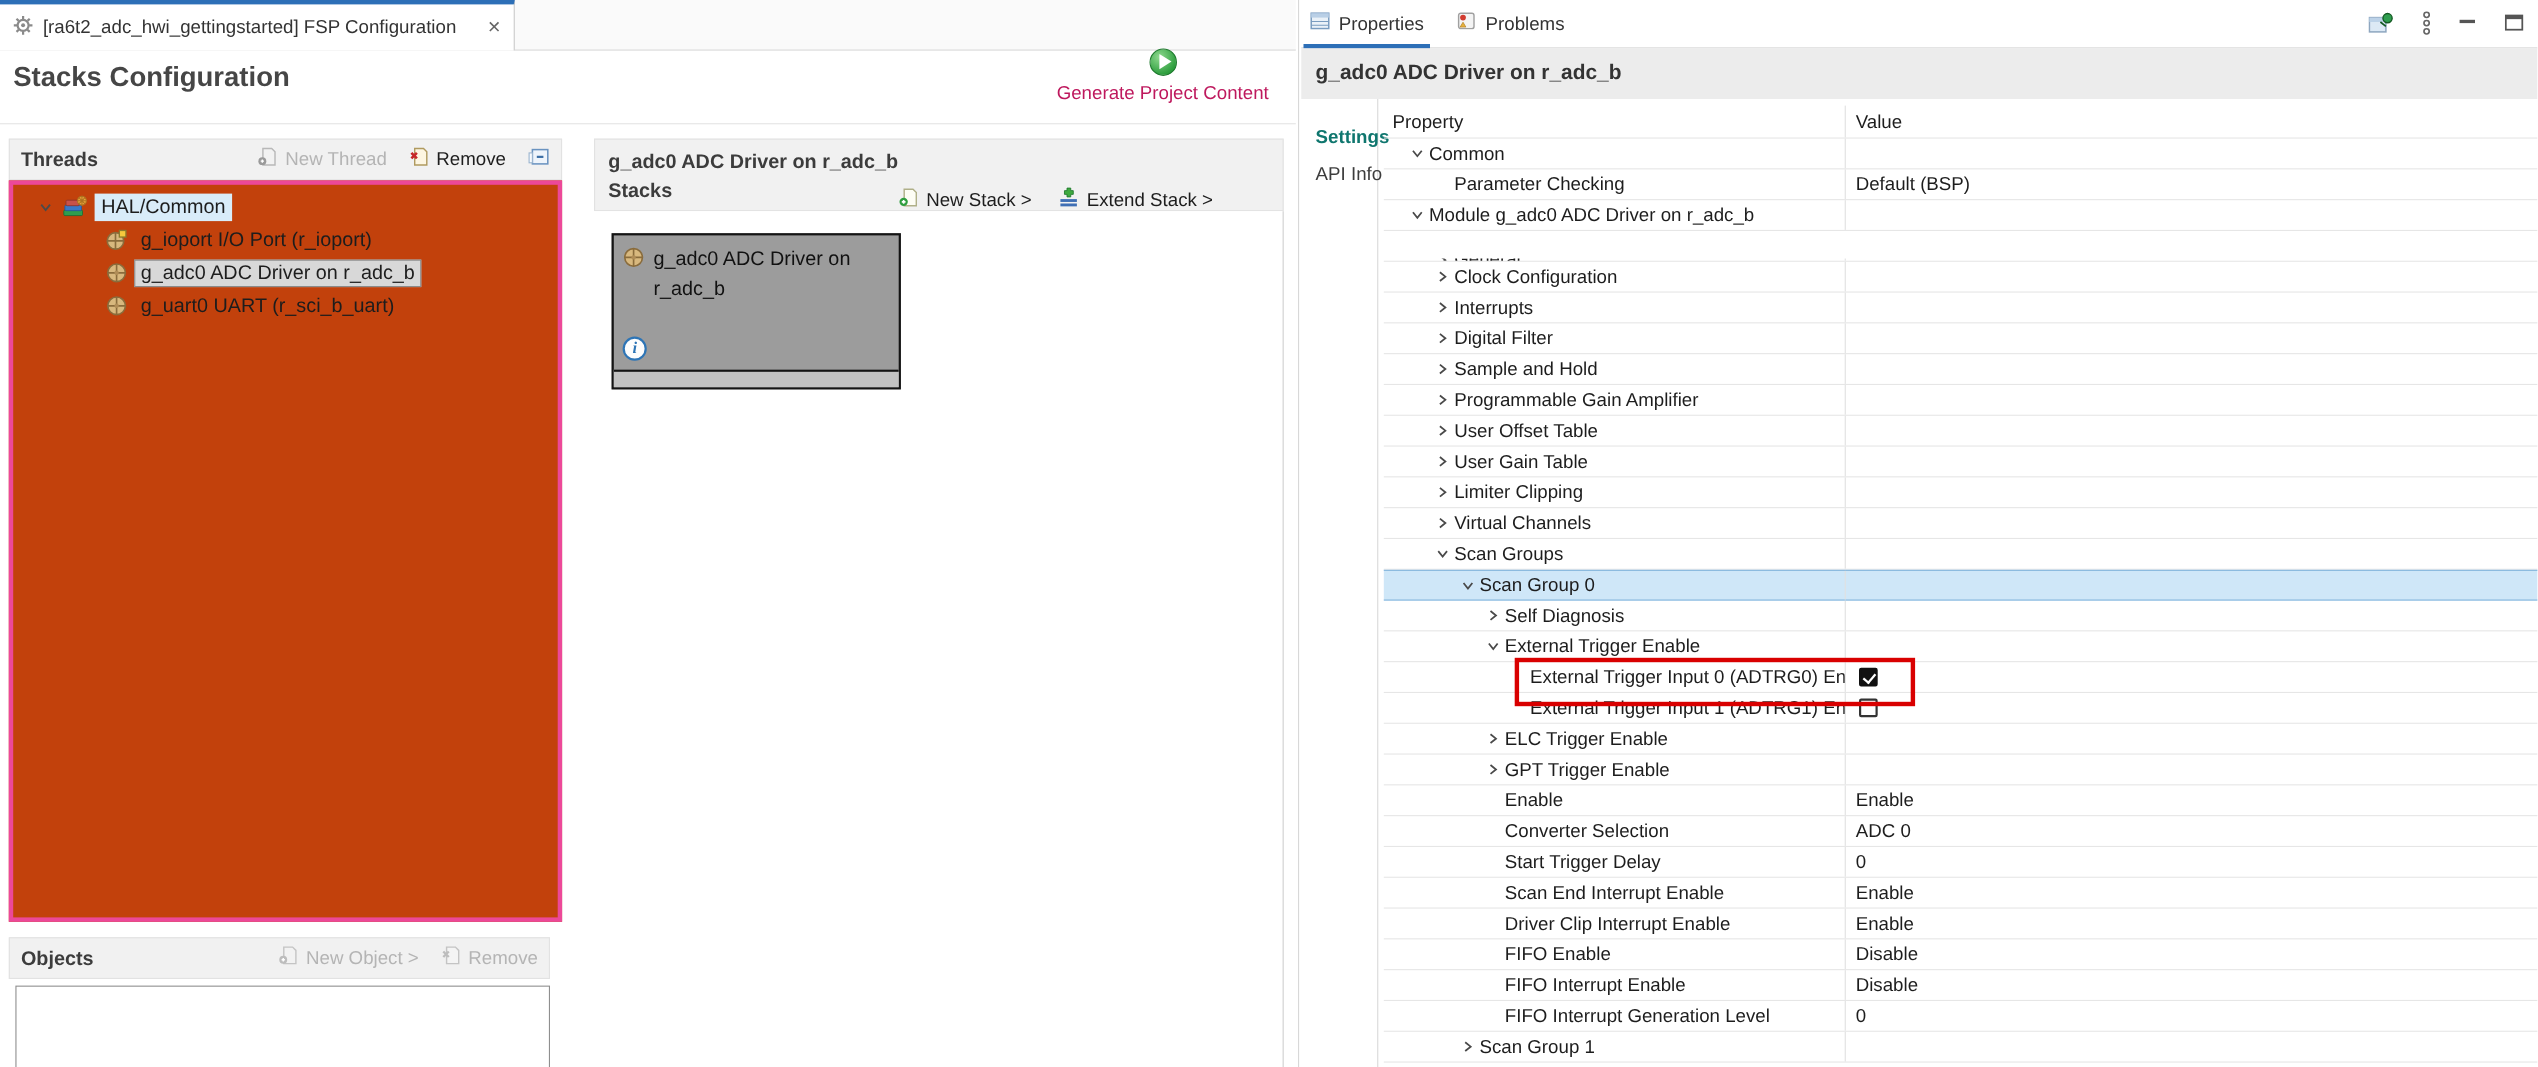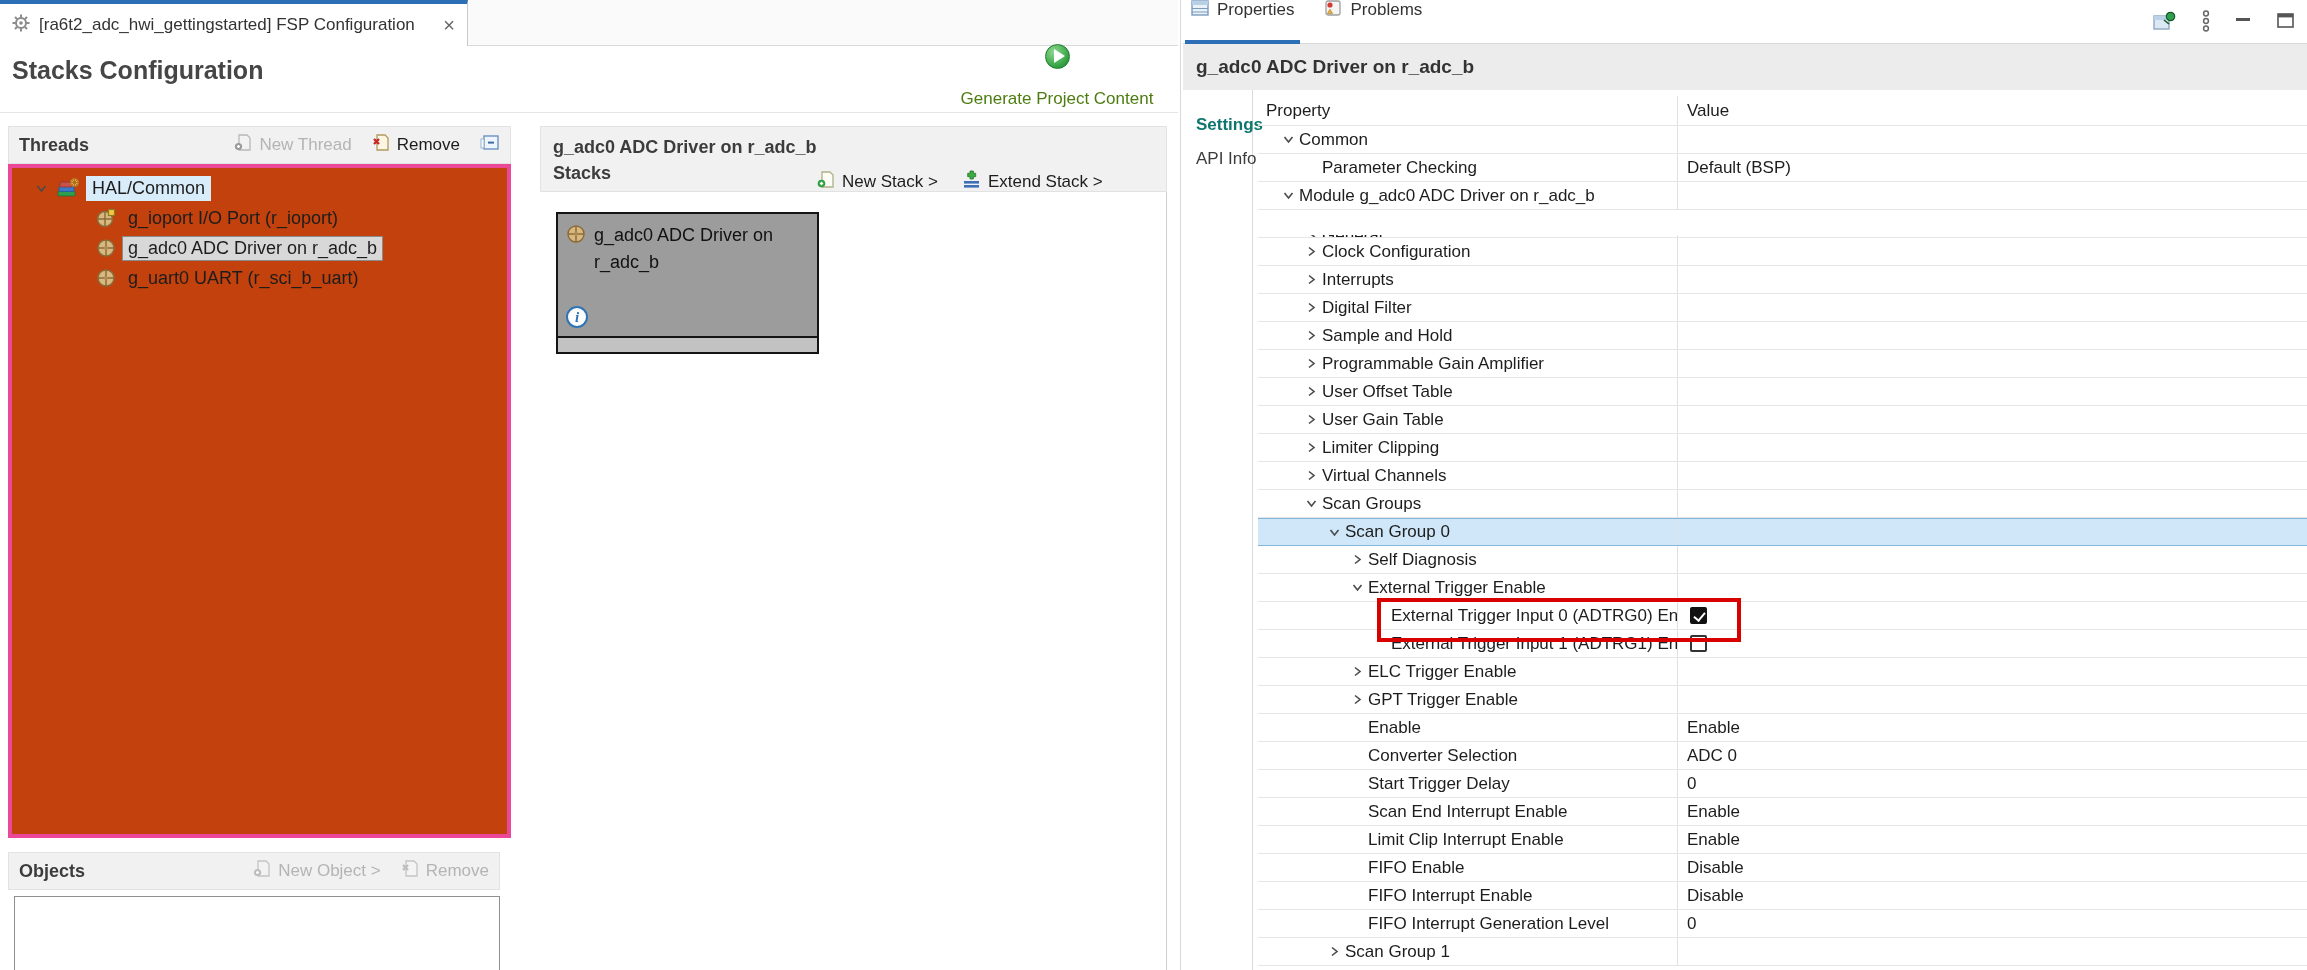--- a/index.html
+++ b/index.html
@@ -10,21 +10,21 @@
   .etab{position:absolute;left:0;top:0;height:46px;width:468px;background:#fff;border-right:1px solid #c9c9c9;
         border-top:4px solid #2d6fb7;box-sizing:border-box;display:flex;align-items:center;gap:9px;padding:0 12px;}
   .etab-title{font-size:17px;color:#333;white-space:nowrap;}
   .etab-close{font-size:20px;color:#666;margin-left:auto;cursor:pointer;line-height:1;}
   
   .page-title{position:absolute;left:12px;top:56px;font-size:25px;font-weight:bold;color:#464646;}
   .generate{position:absolute;left:946px;top:44px;width:222px;text-align:center;cursor:pointer;}
   .play{width:25px;height:25px;border-radius:50%;margin:0 auto;position:relative;border:1px solid #1f7a2e;
         background:radial-gradient(circle at 35% 30%, #8fd98f, #2e9e3e 72%);box-sizing:border-box;}
   .play:after{content:"";position:absolute;left:8px;top:4px;border-left:11px solid #fff;border-top:7px solid transparent;border-bottom:7px solid transparent;}
-  .generate .glbl{margin-top:20px;font-size:17px;color:#4d7c0f;}
+  .generate .glbl{margin-top:6px;font-size:17px;color:#be185d;}
   .hsep{position:absolute;left:0;top:112px;width:1178px;height:1px;background:#e4e4e4;}
   .vdivider{position:absolute;left:1180px;top:0;width:1px;height:970px;background:#d8d8d8;}
   
   .panel-head{position:absolute;background:#f1f1f1;border:1px solid #e2e2e2;box-sizing:border-box;display:flex;align-items:center;padding:0 10px;}
   .panel-head .ph-title{font-weight:bold;font-size:18px;color:#3c3c3c;}
   .tbtn{display:flex;align-items:center;gap:6px;font-size:17px;color:#1d1d1d;cursor:pointer;white-space:nowrap;}
   .tbtn.disabled{color:#b4b4b4;cursor:default;}
   
   .threads-box{position:absolute;left:8px;top:164px;width:503px;height:674px;background:#c2410c;border:4px solid #ec4899;box-sizing:border-box;padding-top:5px;}
   .trow{height:30px;display:flex;align-items:center;font-size:18px;gap:6px;cursor:pointer;}
@@ -41,21 +41,21 @@
   .stack-canvas{position:absolute;left:540px;top:192px;width:627px;height:778px;background:#fff;border-right:1px solid #cfcfcf;box-sizing:border-box;}
   .stack-card{position:absolute;left:16px;top:20px;width:263px;height:142px;background:#9c9c9c;border:2px solid #141414;box-sizing:border-box;cursor:pointer;}
   .sc-line{position:absolute;left:36px;top:8px;font-size:18px;color:#111;line-height:27px;}
   .sc-icon{position:absolute;left:8px;top:10px;}
   .sc-info{position:absolute;left:8px;bottom:24px;width:22px;height:22px;border:2px solid #2e75b6;border-radius:50%;background:#fdfdfd;box-sizing:border-box;
            display:flex;align-items:center;justify-content:center;font-family:"Liberation Serif",serif;font-style:italic;font-weight:bold;font-size:15px;color:#2e75b6;cursor:pointer;}
   .sc-foot{position:absolute;left:0;bottom:0;width:100%;height:16px;background:#c2c2c2;border-top:2px solid #141414;box-sizing:border-box;}
   
   .rpanel{position:absolute;left:1183px;top:0;width:1124px;height:970px;background:#fff;}
   .rtabs{position:absolute;left:0;top:0;width:1124px;height:44px;border-bottom:1px solid #d9d9d9;box-sizing:border-box;display:flex;align-items:center;padding-left:8px;gap:30px;}
-  .rtab{display:flex;gap:8px;font-size:17px;color:#333;height:44px;position:relative;cursor:pointer;}
+  .rtab{display:flex;align-items:center;gap:8px;font-size:17px;color:#333;height:44px;position:relative;cursor:pointer;}
   .rtab.active:after{content:"";position:absolute;left:-6px;right:-6px;bottom:0;height:4px;background:#2d6fb7;}
   .corner{position:absolute;right:12px;top:10px;display:flex;gap:24px;align-items:center;}
   .rheader{position:absolute;left:0;top:44px;width:1124px;height:46px;background:#ececec;display:flex;align-items:center;padding-left:13px;box-sizing:border-box;
            font-weight:bold;font-size:19px;color:#333;}
   .side{position:absolute;left:0;top:90px;width:70px;height:880px;border-right:1px solid #d9d9d9;box-sizing:border-box;padding-top:18px;}
   .side-item{font-size:17px;padding:7px 0 7px 13px;color:#3c3c3c;cursor:pointer;white-space:nowrap;}
   .side-item.active{font-weight:bold;color:#0f766e;}
   .ptable{position:absolute;left:75px;top:96px;width:1049px;height:874px;font-size:17px;}
   .phead,.prow{display:flex;align-items:stretch;border-bottom:1px solid #e6e6e6;box-sizing:border-box;}
   .phead{height:30px;}
@@ -561,21 +561,21 @@
           <div class="prow">
             <div class="pcell-l" style="padding-left: 88px;">
               <span class="pspacer"></span>
               <span>Scan End Interrupt Enable</span>
             </div>
             <div class="pcell-v">Enable</div>
           </div>
           <div class="prow">
             <div class="pcell-l" style="padding-left: 88px;">
               <span class="pspacer"></span>
-              <span>Limit Clip Interrupt Enable</span>
+              <span>Driver Clip Interrupt Enable</span>
             </div>
             <div class="pcell-v">Enable</div>
           </div>
           <div class="prow">
             <div class="pcell-l" style="padding-left: 88px;">
               <span class="pspacer"></span>
               <span>FIFO Enable</span>
             </div>
             <div class="pcell-v">Disable</div>
           </div>

